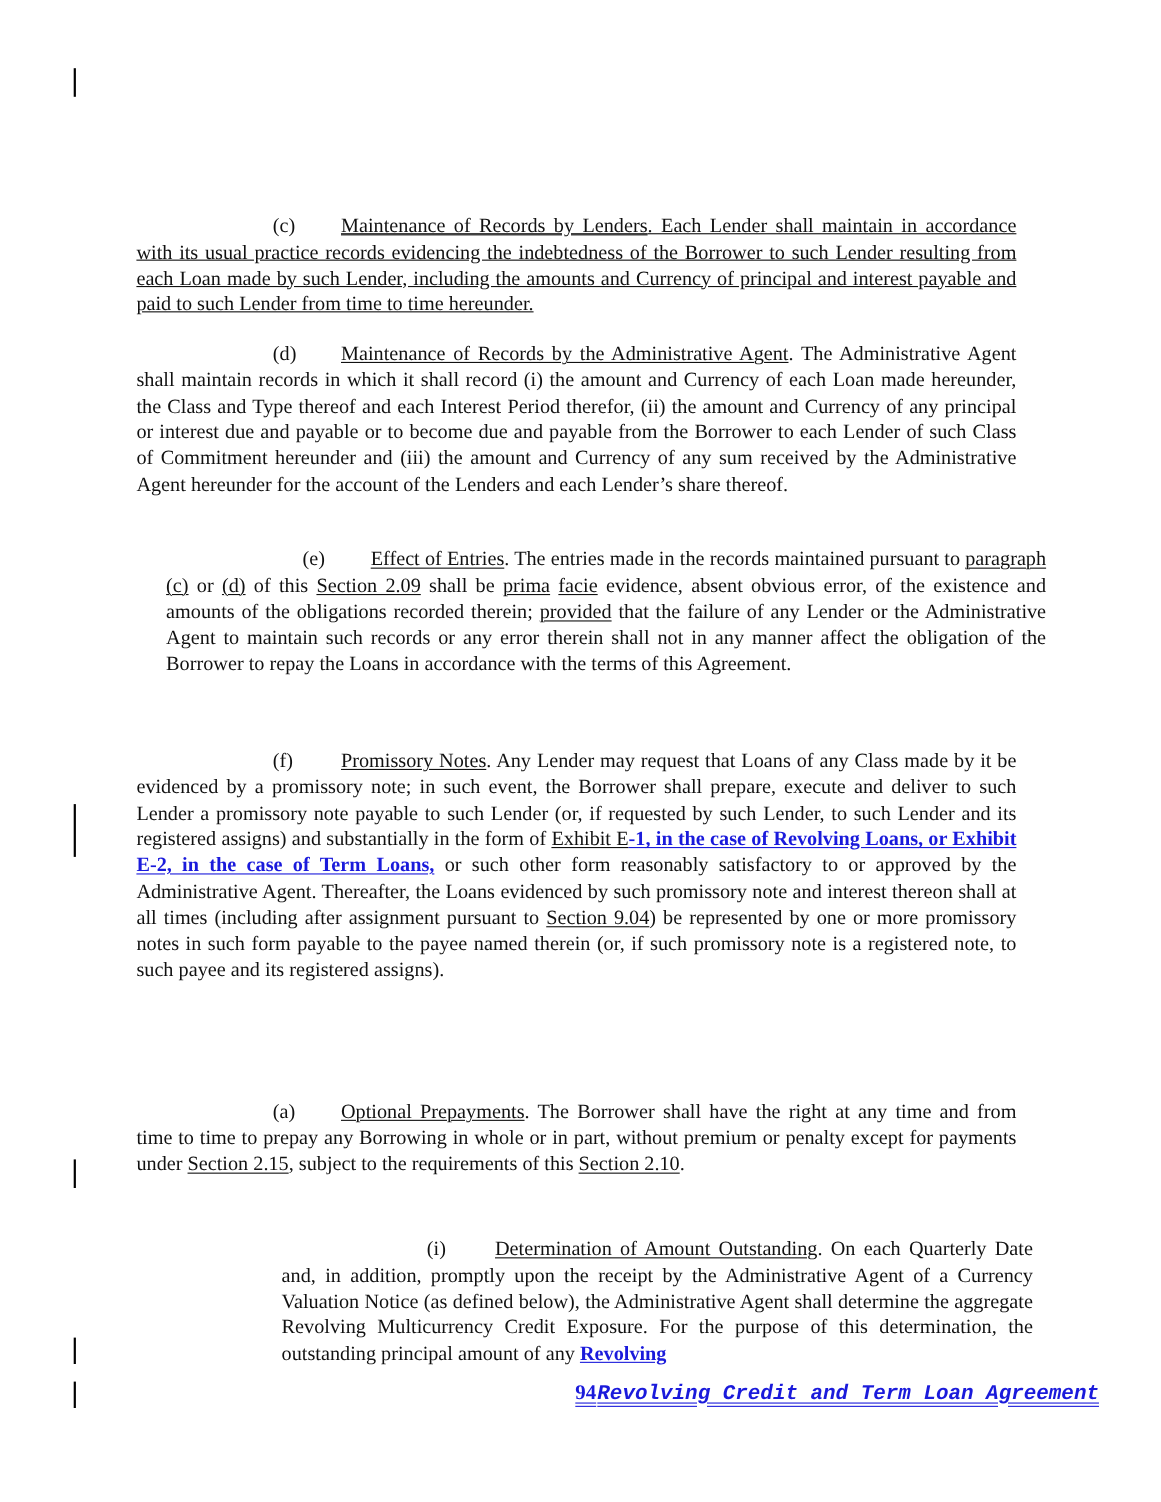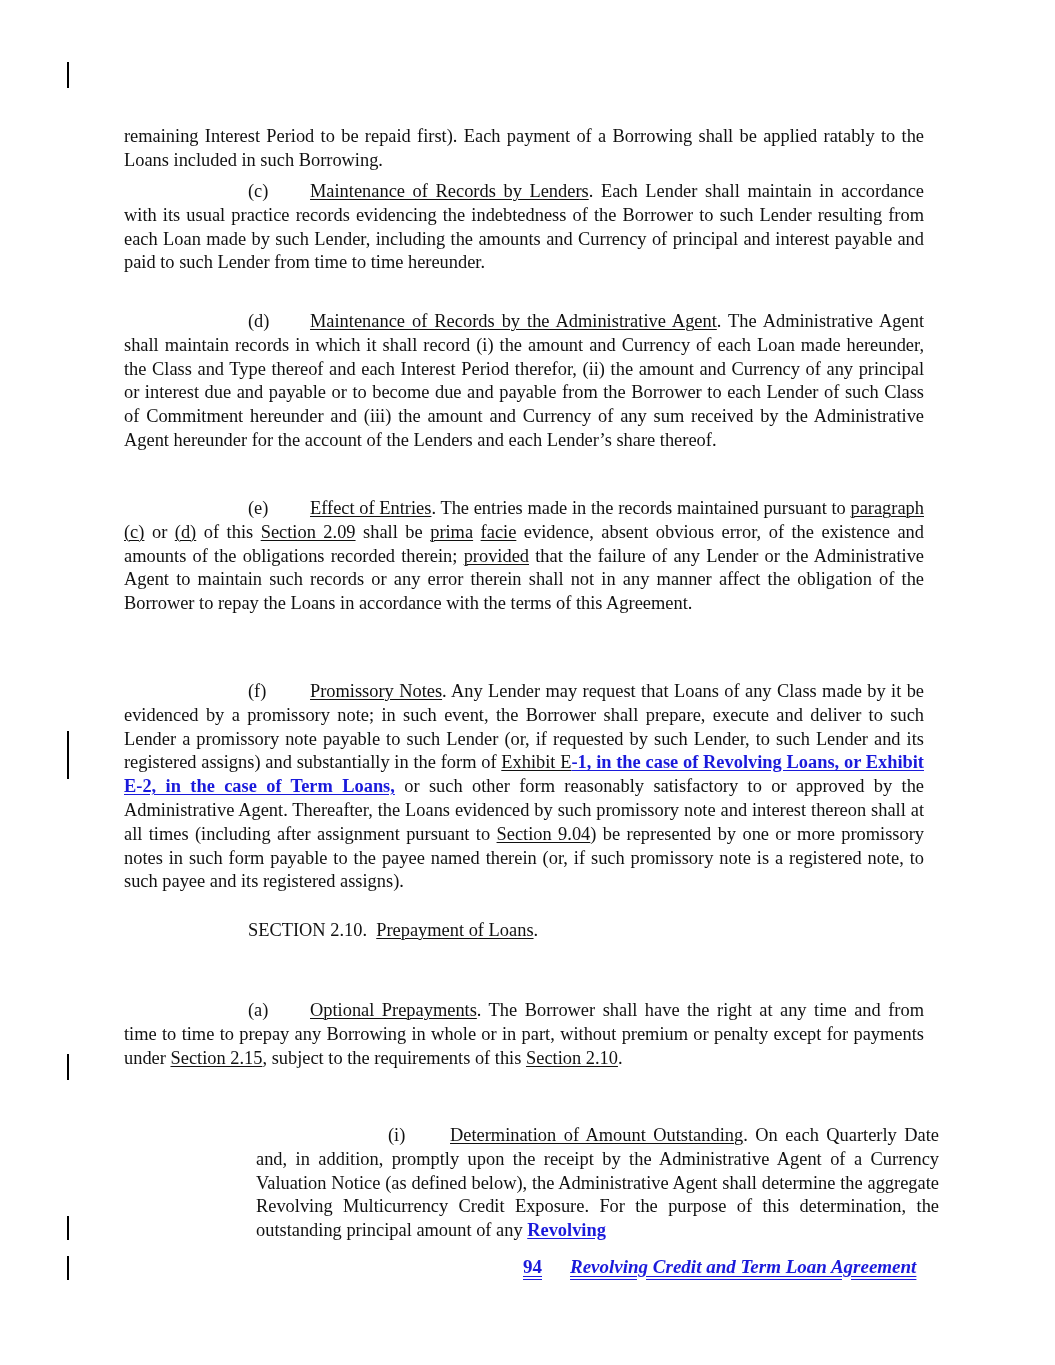--- a/index.html
+++ b/index.html
@@ -11,56 +11,50 @@
           text-align:justify; margin:0; }
   .indent { display:inline-block; width:124px; }
   .label { display:inline-block; width:62px; }
   .u { text-decoration:underline; text-underline-offset:2px; text-decoration-thickness:1px; }
   .ins { color:#1a1adb; font-weight:bold; text-decoration:underline; text-underline-offset:2px; }
   .sub { left:256px; width:683px; }
   .subindent { display:inline-block; width:132px; }
   .footer { position:absolute; top:1256px; left:523px; font-size:19px; color:#1a1adb;
             font-weight:bold; white-space:nowrap; }
   .footer span { text-decoration:underline; text-decoration-style:double; text-underline-offset:3px; }
-  .footer .title { font-style:italic; margin-left:28px; }
+  .footer .title { font-style:italic; margin-left:1px;font-family:Liberation Mono, monospace; }
 </style>
 </head>
 <body>
 
 <div class="page">
 
   <div class="bar" style="left:67px; top:62px; height:26px;"></div>
   <div class="bar" style="left:67px; top:731px; height:48px;"></div>
   <div class="bar" style="left:67px; top:1054px; height:26px;"></div>
   <div class="bar" style="left:67px; top:1216px; height:24px;"></div>
   <div class="bar" style="left:67px; top:1256px; height:24px;"></div>
 
-  <p class="para" style="top:125px;">
-    <span>remaining Interest Period to be repaid first).  Each payment of a Borrowing shall be applied ratably to the Loans included in such Borrowing.</span>
-  </p>
 
-  <p class="para" style="top:180px;">
+  <p class="para" style="top:194px;text-decoration:underline;">
     <span class="indent"></span><span class="label">(c)</span><span class="u">Maintenance of Records by Lenders</span><span>.  Each Lender shall maintain in accordance with its usual practice records evidencing the indebtedness of the Borrower to such Lender resulting from each Loan made by such Lender, including the amounts and Currency of principal and interest payable and paid to such Lender from time to time hereunder.</span>
   </p>
 
   <p class="para" style="top:310px;">
     <span class="indent"></span><span class="label">(d)</span><span class="u">Maintenance of Records by the Administrative Agent</span><span>.  The Administrative Agent shall maintain records in which it shall record (i) the amount and Currency of each Loan made hereunder, the Class and Type thereof and each Interest Period therefor, (ii) the amount and Currency of any principal or interest due and payable or to become due and payable from the Borrower to each Lender of such Class of Commitment hereunder and (iii) the amount and Currency of any sum received by the Administrative Agent hereunder for the account of the Lenders and each Lender’s share thereof.</span>
   </p>
 
-  <p class="para" style="top:497px;">
+  <p class="para" style="top:497px;margin-left:27px;">
     <span class="indent"></span><span class="label">(e)</span><span class="u">Effect of Entries</span><span>.  The entries made in the records maintained pursuant to </span><span class="u">paragraph (c)</span><span> or </span><span class="u">(d)</span><span> of this </span><span class="u">Section 2.09</span><span> shall be </span><span class="u">prima</span><span> </span><span class="u">facie</span><span> evidence, absent obvious error, of the existence and amounts of the obligations recorded therein; </span><span class="u">provided</span><span> that the failure of any Lender or the Administrative Agent to maintain such records or any error therein shall not in any manner affect the obligation of the Borrower to repay the Loans in accordance with the terms of this Agreement.</span>
   </p>
 
   <p class="para" style="top:680px;">
     <span class="indent"></span><span class="label">(f)</span><span class="u">Promissory Notes</span><span>.  Any Lender may request that Loans of any Class made by it be evidenced by a promissory note; in such event, the Borrower shall prepare, execute and deliver to such Lender a promissory note payable to such Lender (or, if requested by such Lender, to such Lender and its registered assigns) and substantially in the form of </span><span class="u">Exhibit E</span><span class="ins">-1, in the case of Revolving Loans, or Exhibit E-2, in the case of Term Loans,</span><span> or such other form reasonably satisfactory to or approved by the Administrative Agent.  Thereafter, the Loans evidenced by such promissory note and interest thereon shall at all times (including after assignment pursuant to </span><span class="u">Section 9.04</span><span>) be represented by one or more promissory notes in such form payable to the payee named therein (or, if such promissory note is a registered note, to such payee and its registered assigns).</span>
   </p>
 
-  <p class="para" style="top:919px;">
-    <span class="indent"></span><span>SECTION 2.10.</span>&nbsp;&nbsp;<span class="u">Prepayment of Loans</span><span>.</span>
-  </p>
 
   <p class="para" style="top:999px;">
     <span class="indent"></span><span class="label">(a)</span><span class="u">Optional Prepayments</span><span>.  The Borrower shall have the right at any time and from time to time to prepay any Borrowing in whole or in part, without premium or penalty except for payments under </span><span class="u">Section 2.15</span><span>, subject to the requirements of this </span><span class="u">Section 2.10</span><span>.</span>
   </p>
 
 
   <p class="para sub" style="top:1124px;">
     <span class="subindent"></span><span class="label">(i)</span><span class="u">Determination of Amount Outstanding</span><span>.  On each Quarterly Date and, in addition, promptly upon the receipt by the Administrative Agent of a Currency Valuation Notice (as defined below), the Administrative Agent shall determine the aggregate Revolving Multicurrency Credit Exposure.  For the purpose of this determination, the outstanding principal amount of any </span><span class="ins">Revolving</span>
   </p>
 

